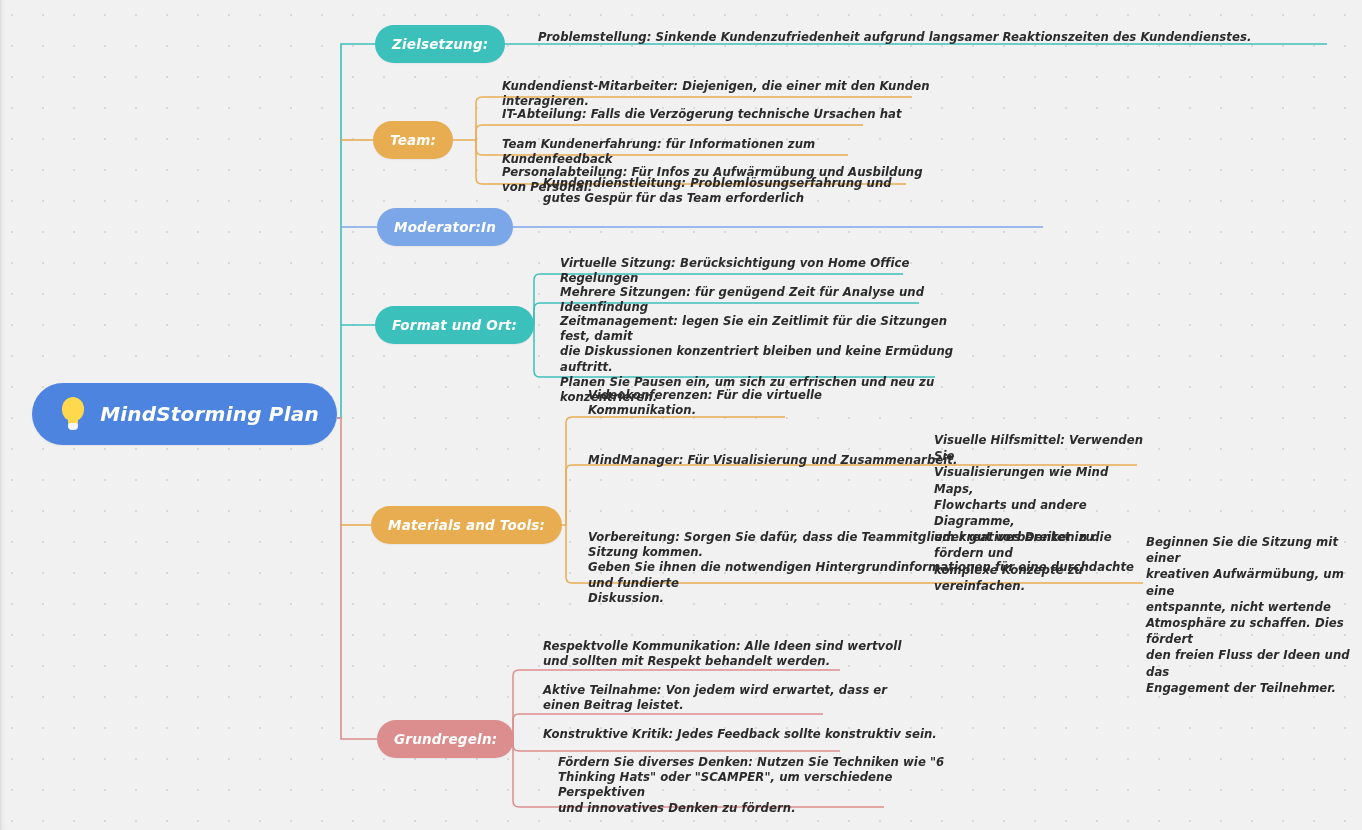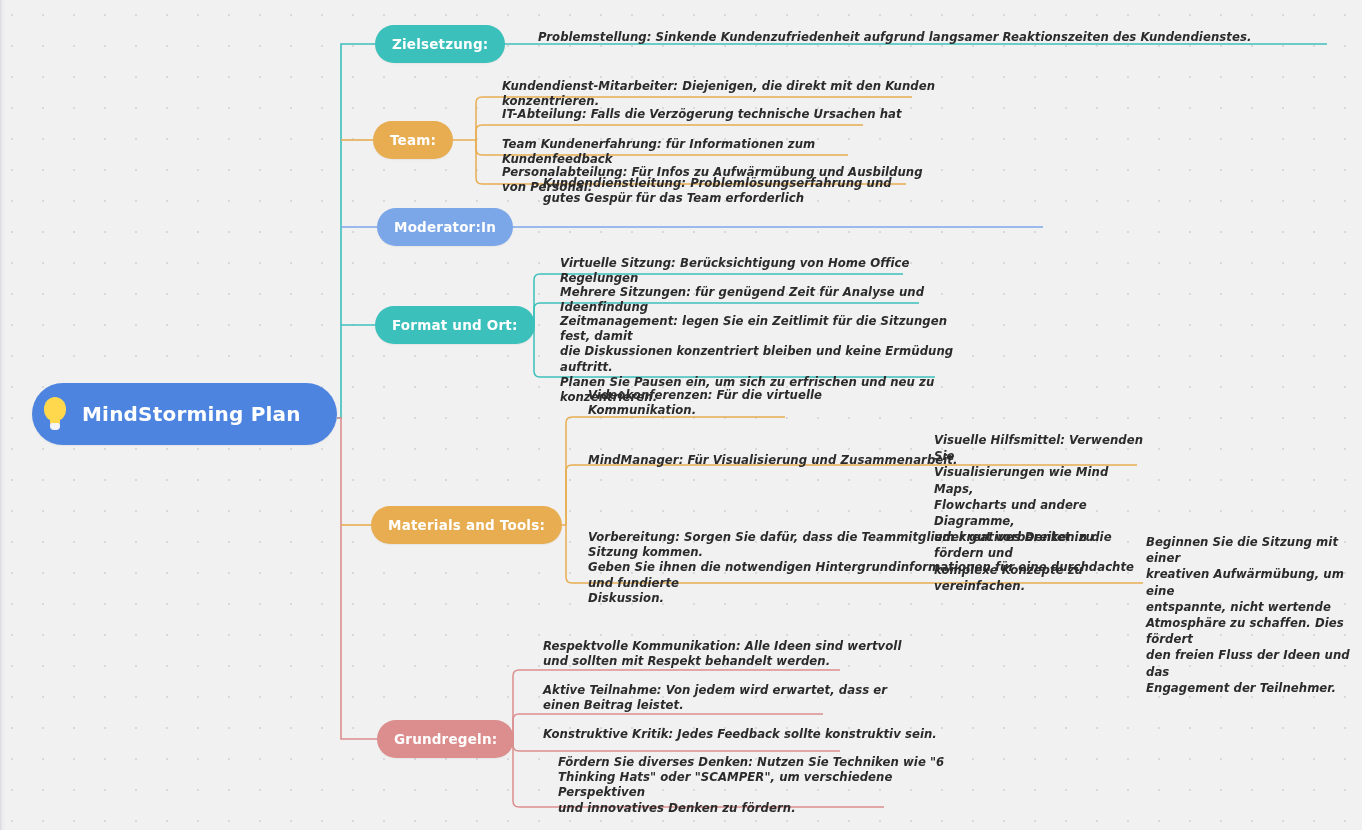--- a/index.html
+++ b/index.html
@@ -44,21 +44,23 @@
     width: 1362px; height: 830px;
     pointer-events: none;
   }
 
   
   .node {
     position: absolute;
     box-sizing: border-box;
     display: flex;
     align-items: center;
+    justify-content: center;
     color: #ffffff;
+    font-style: italic;
     font-weight: bold;
     letter-spacing: 0.2px;
     white-space: nowrap;
   }
 
   #root-node {
     left: 32px;
     top: 383px;
     width: 305px;
     height: 62px;
@@ -208,21 +210,21 @@
 
   <div class="node branch-node" style="left:377px; top:720px; background:#dc8e8e;">
     <span>Grundregeln:</span>
   </div>
 
   <div class="leaf" style="left:538px; top:30px; width:800px;">
     <span class="txt">Problemstellung: Sinkende Kundenzufriedenheit aufgrund langsamer Reaktionszeiten des Kundendienstes.</span>
   </div>
 
   <div class="leaf" style="left:502px; top:79px; width:440px;">
-    <span class="txt">Kundendienst-Mitarbeiter: Diejenigen, die direkt mit den Kunden konzentrieren.</span>
+    <span class="txt">Kundendienst-Mitarbeiter: Diejenigen, die einer mit den Kunden interagieren.</span>
   </div>
   <div class="leaf" style="left:502px; top:107px; width:400px;">
     <span class="txt">IT-Abteilung:  Falls die Verzögerung technische Ursachen hat</span>
   </div>
   <div class="leaf" style="left:502px; top:137px; width:400px;">
     <span class="txt">Team Kundenerfahrung:  für Informationen zum Kundenfeedback</span>
   </div>
   <div class="leaf" style="left:502px; top:165px; width:440px;">
     <span class="txt">Personalabteilung:  Für Infos zu Aufwärmübung und Ausbildung von Personal.</span>
   </div>

